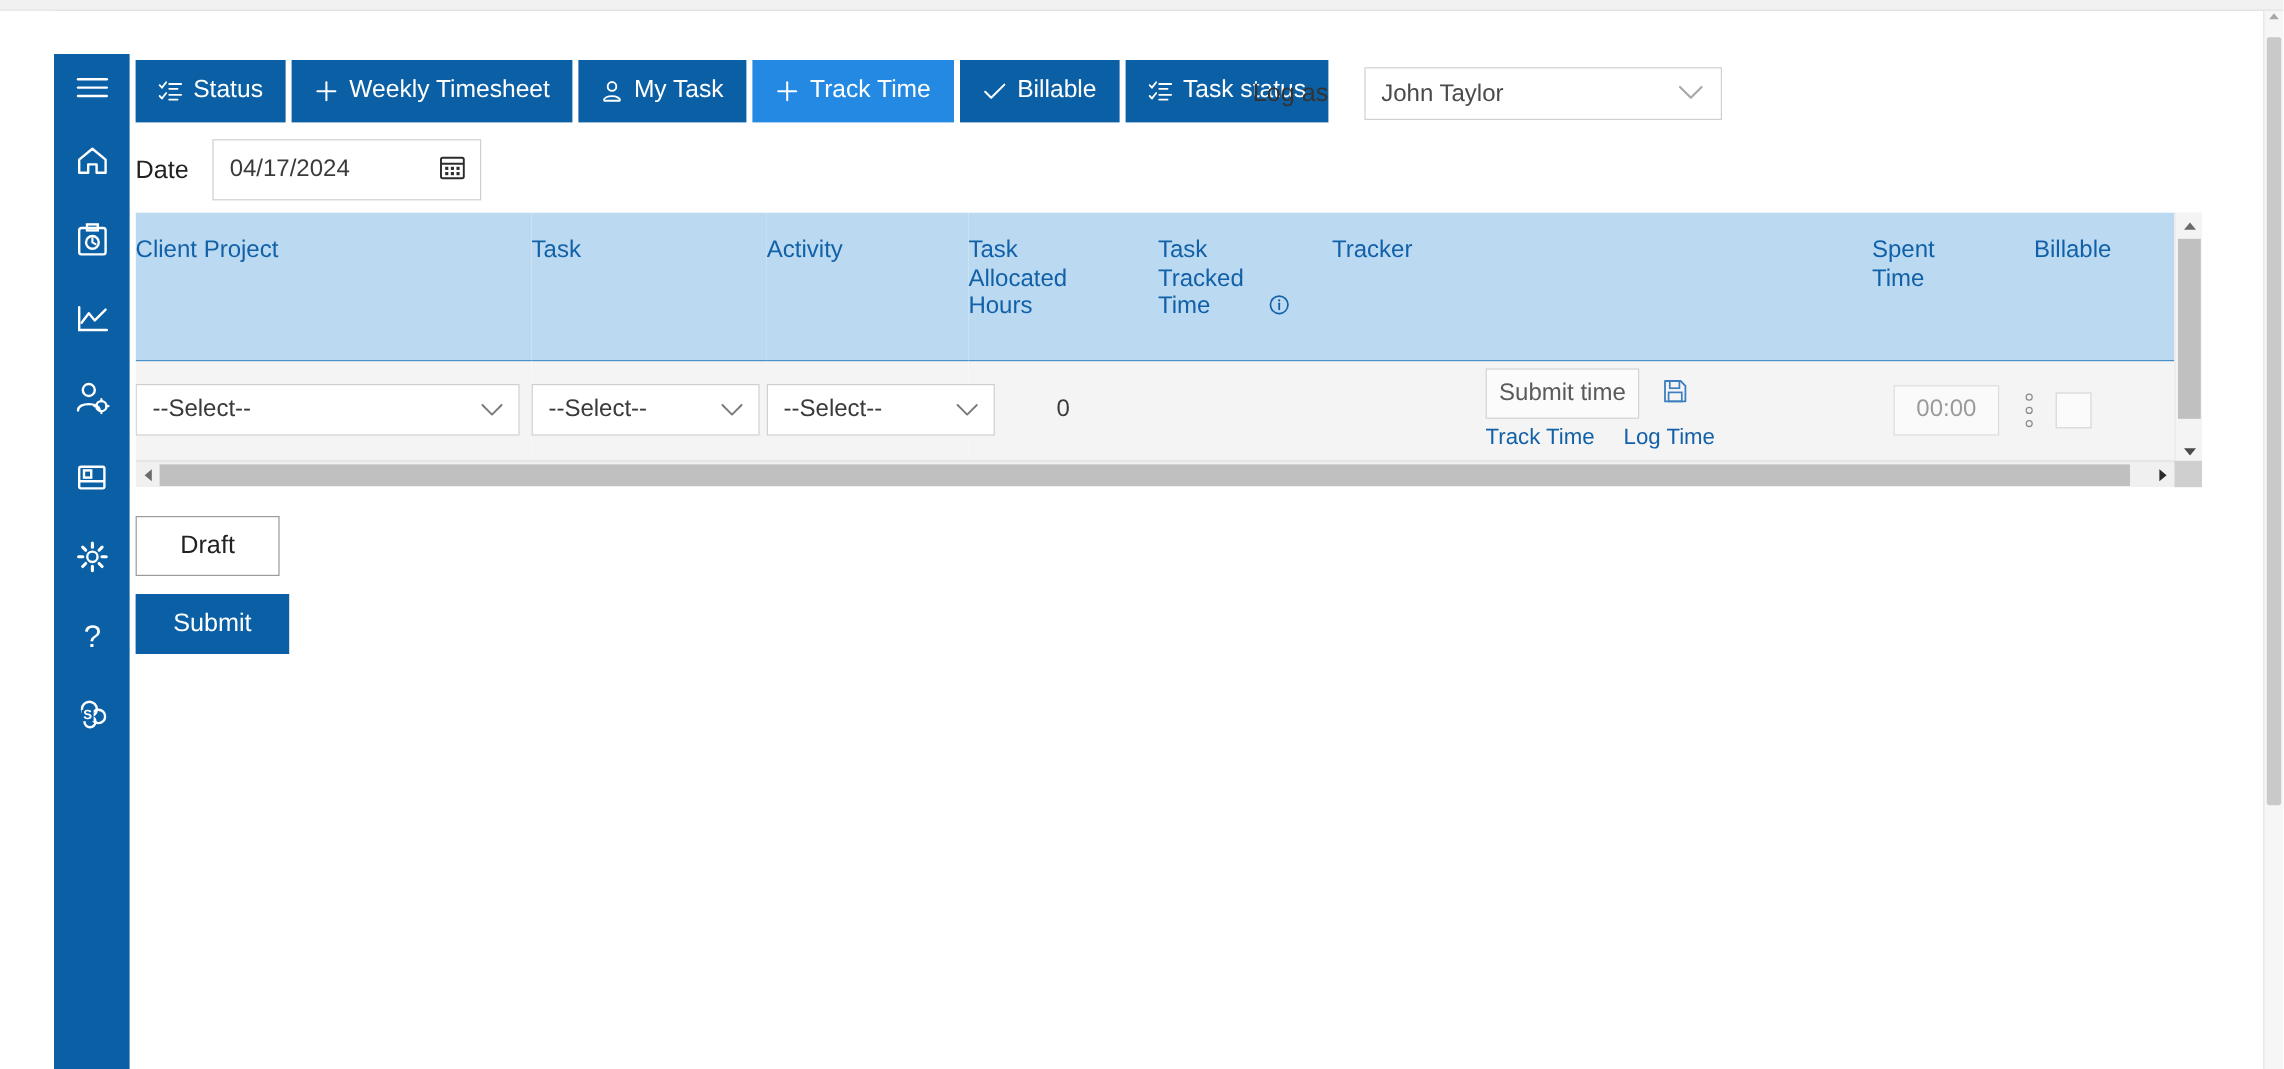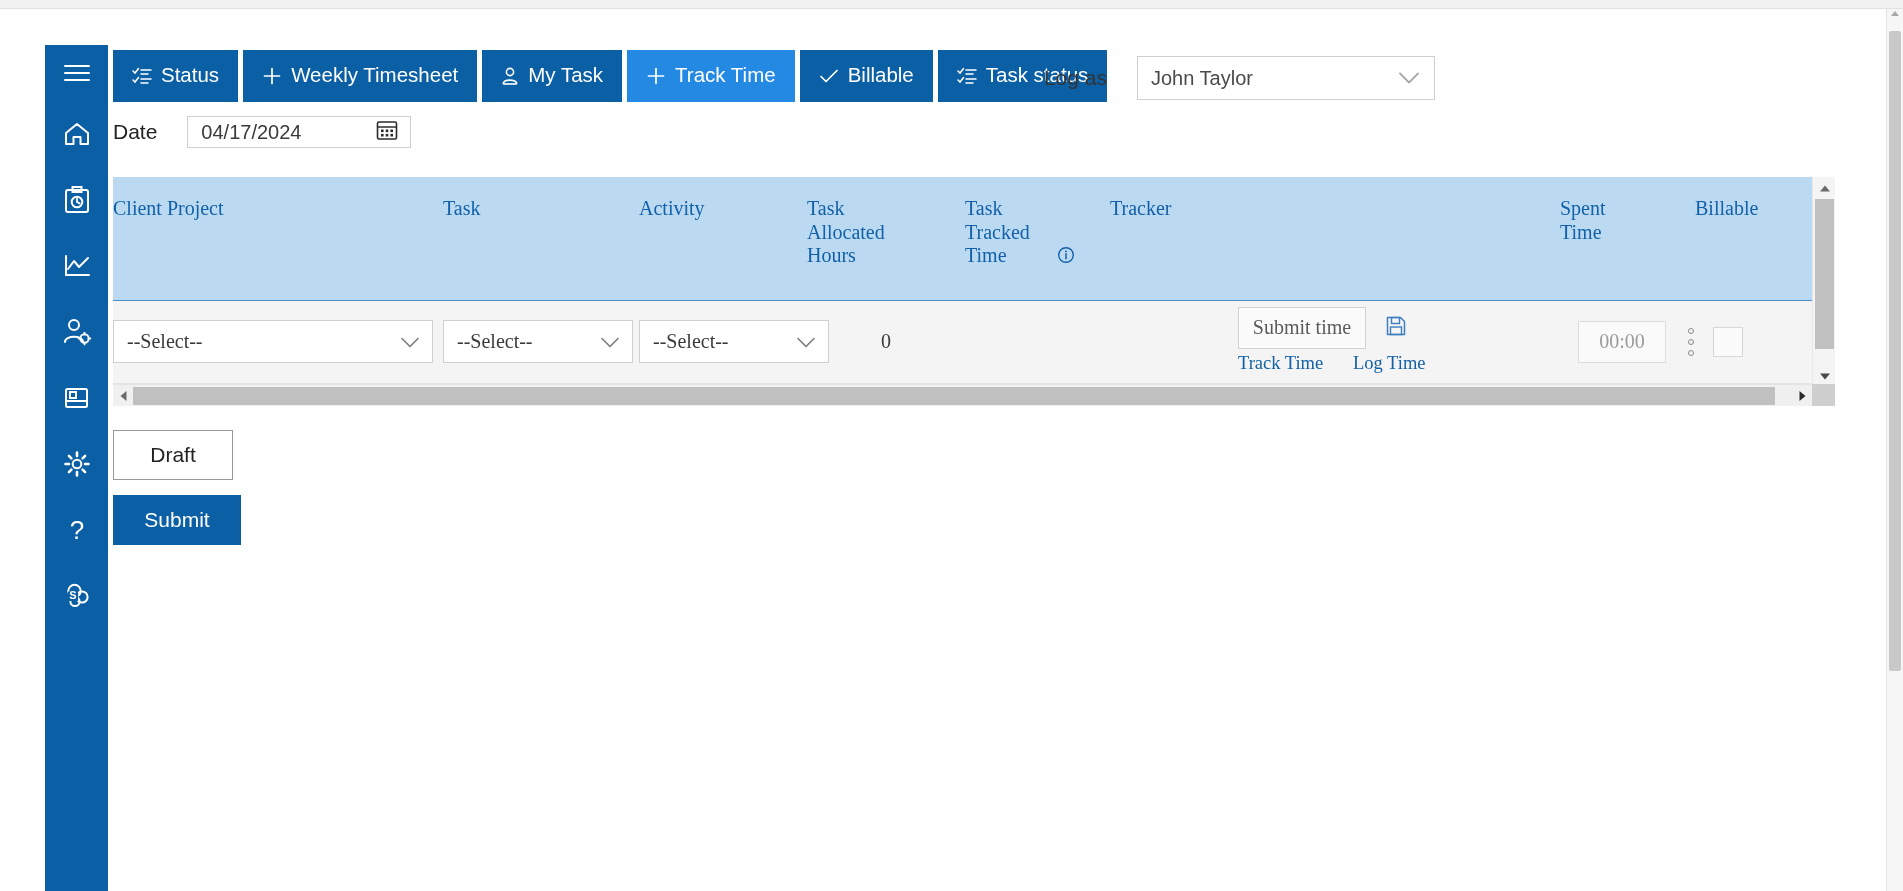--- a/index.html
+++ b/index.html
@@ -112,25 +112,25 @@
   }
   #logas-select .chev {
     position: absolute; right: 14px; top: 50%;
     transform: translateY(-50%);
   }
 
   
   #date-row {
     position: absolute;
     top: 116px; left: 113px;
-    display: flex; align-items: center; gap: 30px;
+    display: flex; align-items: center; gap: 20px;
   }
   #date-label { font-size: 21px; color: #222222; }
   #date-field {
-    width: 224px; height: 32px;
+    width: 224px; height: 51px;
     border: 1px solid #cfcfcf;
     background: #ffffff;
     display: flex; align-items: center;
     padding: 0 13px;
     font-size: 20px; color: #3a3a3a;
     position: relative;
     cursor: text;
   }
   #date-field .cal {
     position: absolute; right: 12px; top: 50%;
@@ -163,21 +163,20 @@
   .grid-scroll-v .arr.dn { bottom: 0; }
   .grid-scroll-v .vthumb {
     position: absolute; left: 2px; top: 22px;
     width: 19px; height: 150px;
     background: #c0c0c0;
   }
 
   .grid-inner {
     width: 1699px;
     overflow: hidden;
-    font-family: Liberation Serif, serif;
   }
   table.tt {
     width: 1699px;
     border-collapse: collapse;
     table-layout: fixed;
   }
   table.tt thead th {
     background: #BBDAF2;
     color: #1261A8;
     font-size: 20px;

